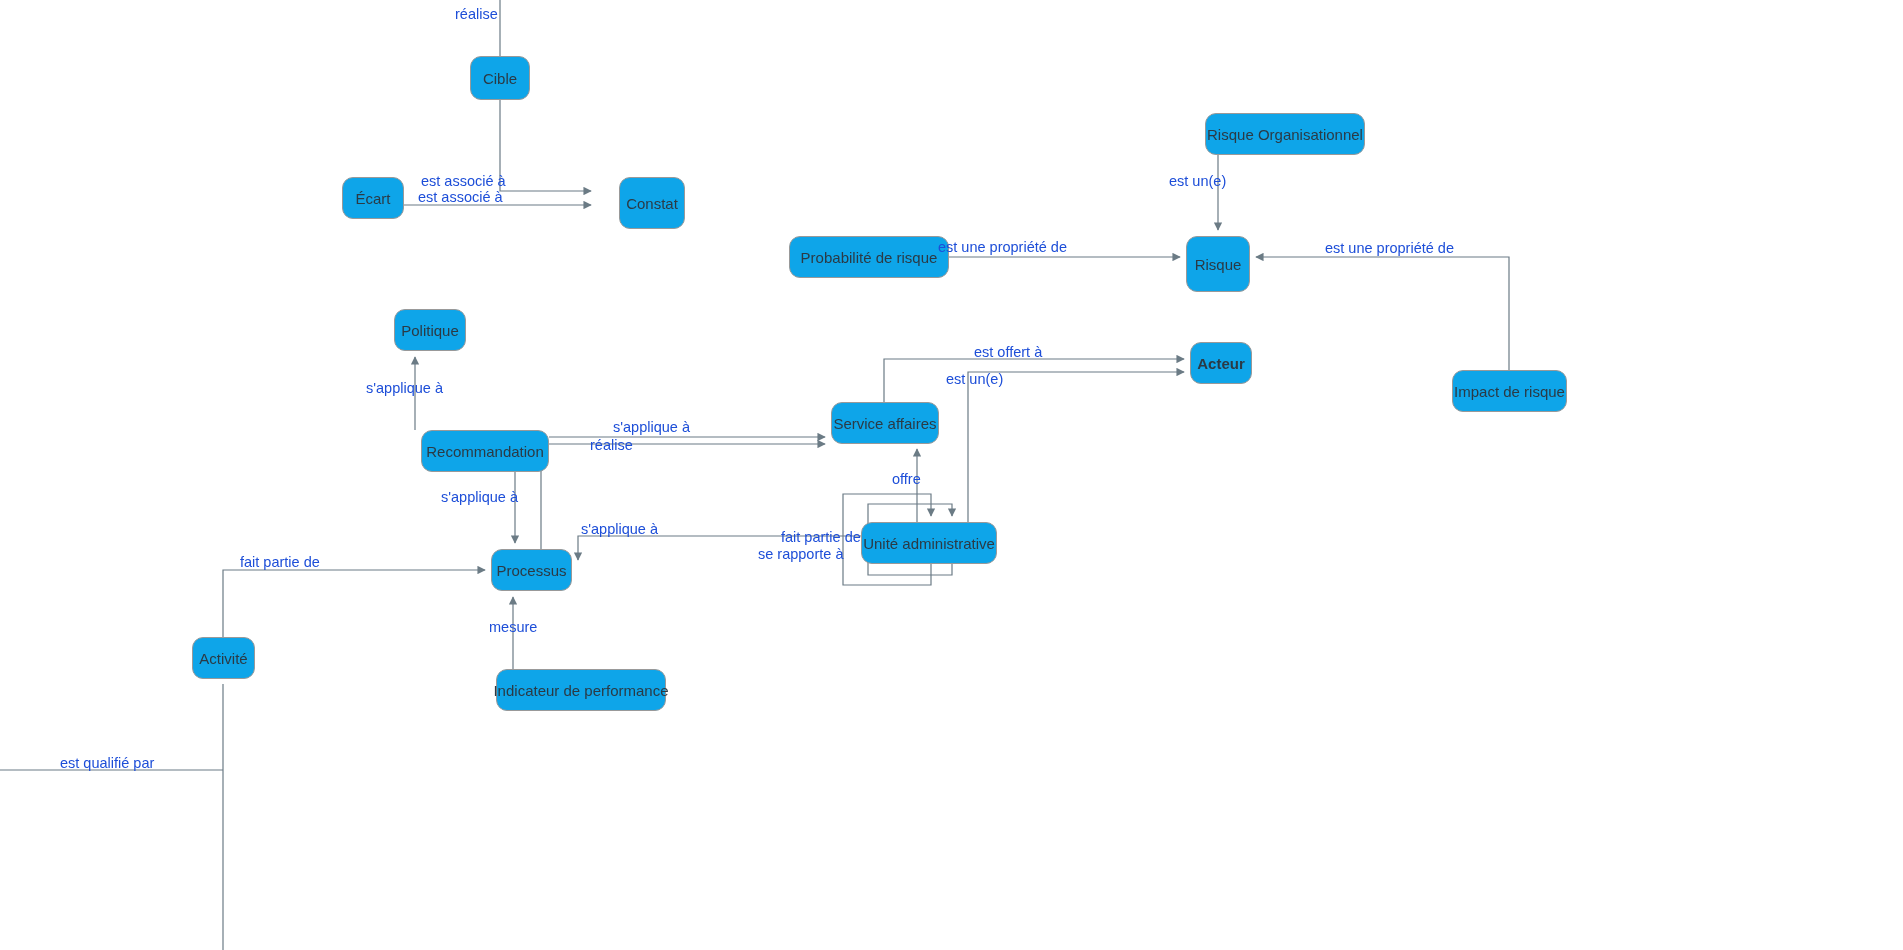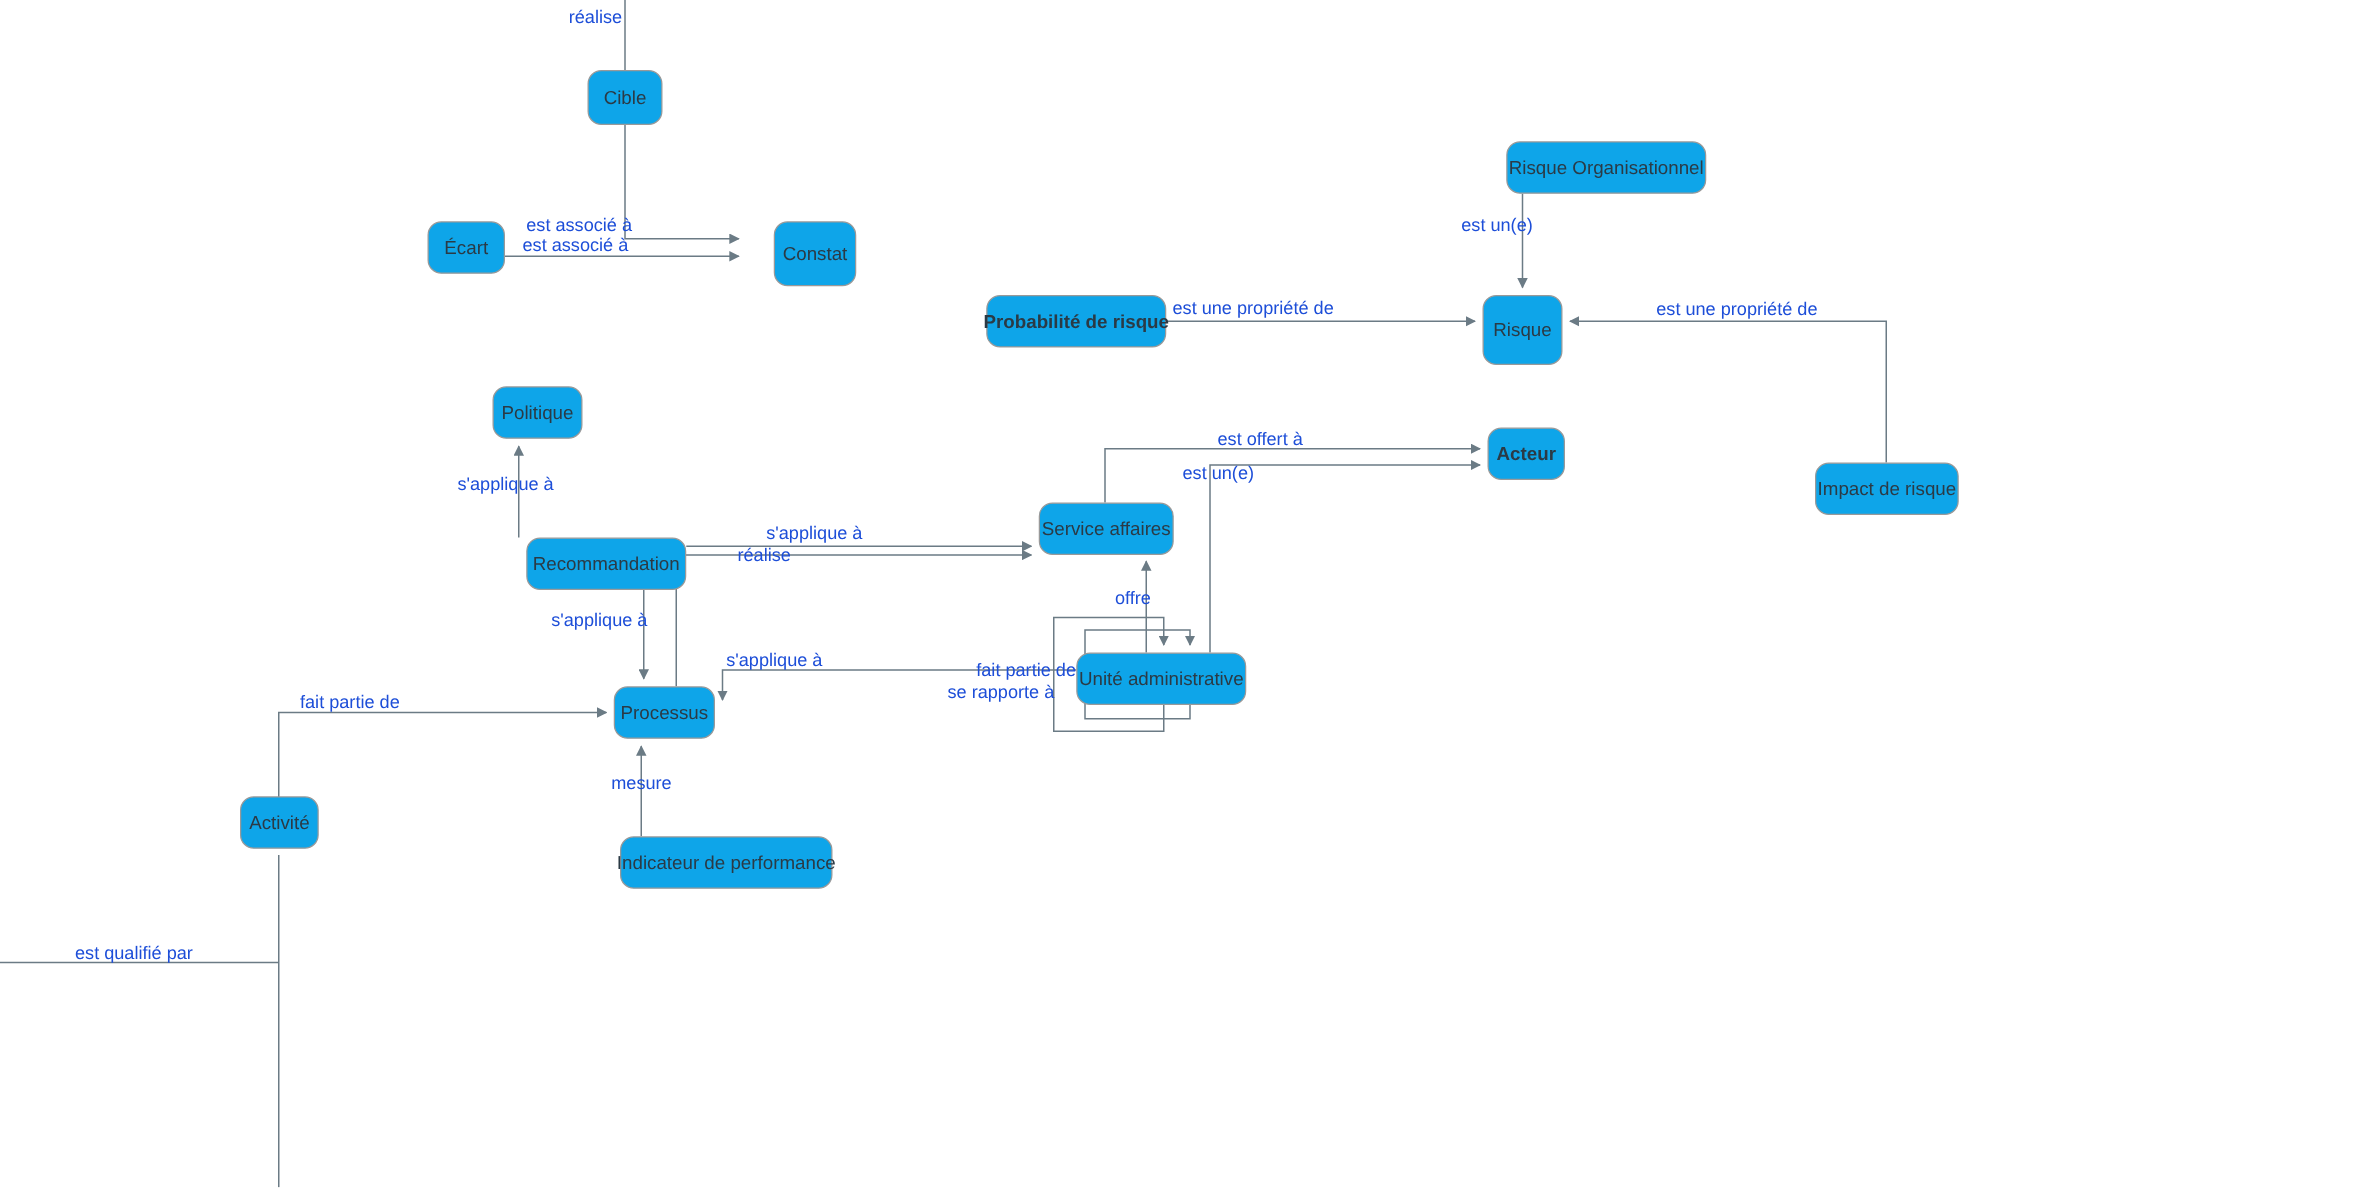--- a/index.html
+++ b/index.html
@@ -114,21 +114,21 @@
   </div>
 
   <div class="node" style="left:342px; top:177px; width:62px; height:42px;">
     <span>Écart</span>
   </div>
 
   <div class="node" style="left:619px; top:177px; width:66px; height:52px;">
     <span>Constat</span>
   </div>
 
-  <div class="node" style="left:789px; top:236px; width:144px; height:42px;font-weight:bold;">
+  <div class="node" style="left:789px; top:236px; width:160px; height:42px;">
     <span>Probabilité de risque</span>
   </div>
 
   <div class="node" style="left:1186px; top:236px; width:64px; height:56px;">
     <span>Risque</span>
   </div>
 
   <div class="node" style="left:379px; top:309px; width:72px; height:42px;margin-left:15px;">
     <span>Politique</span>
   </div>

